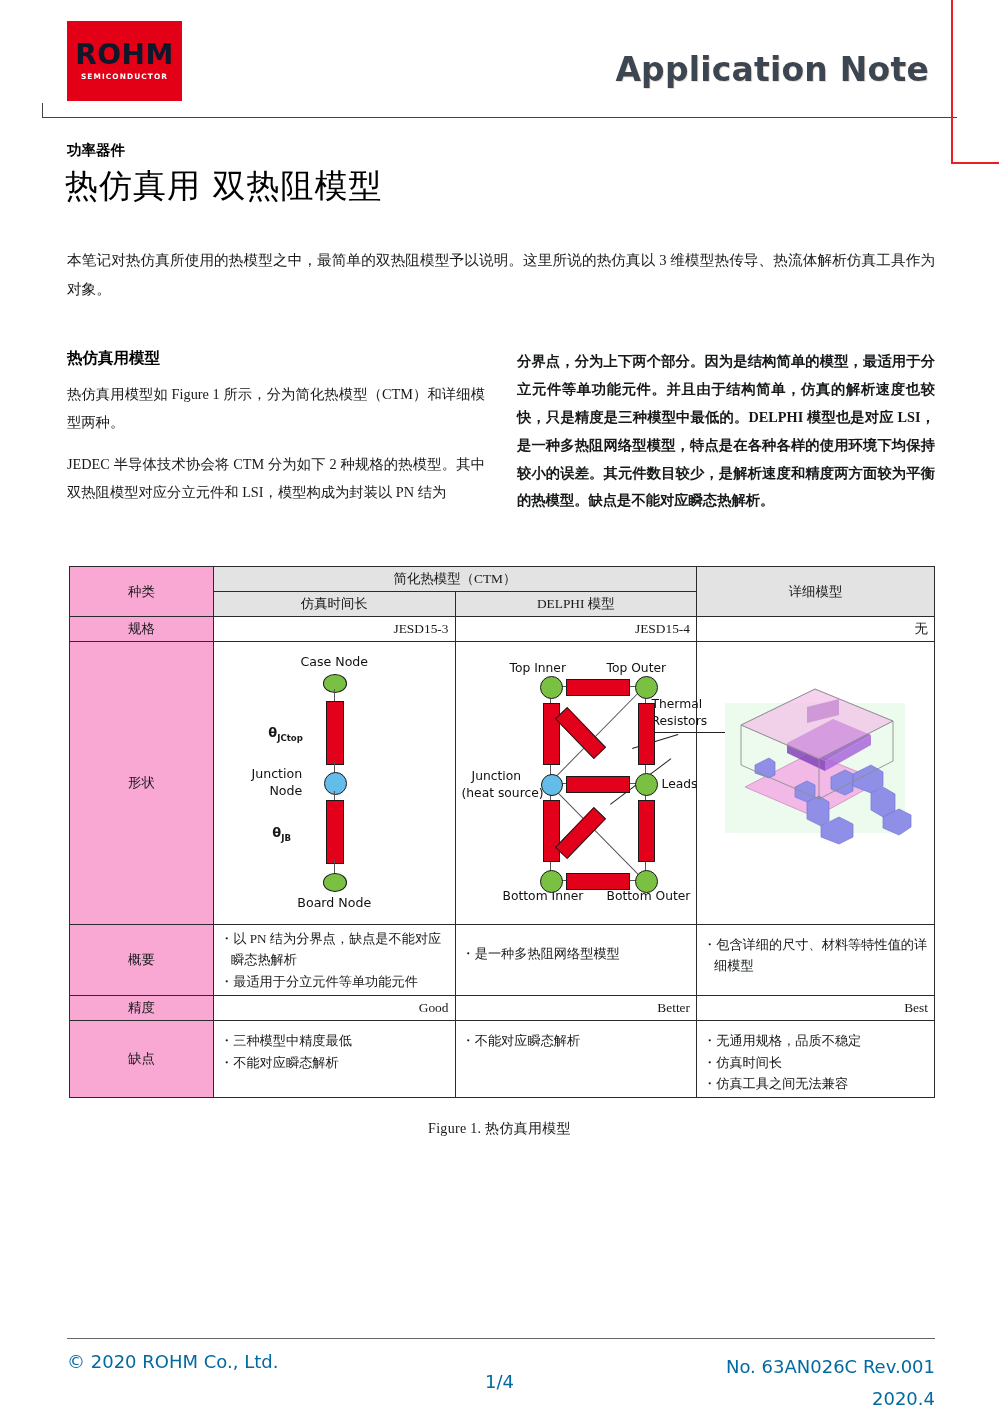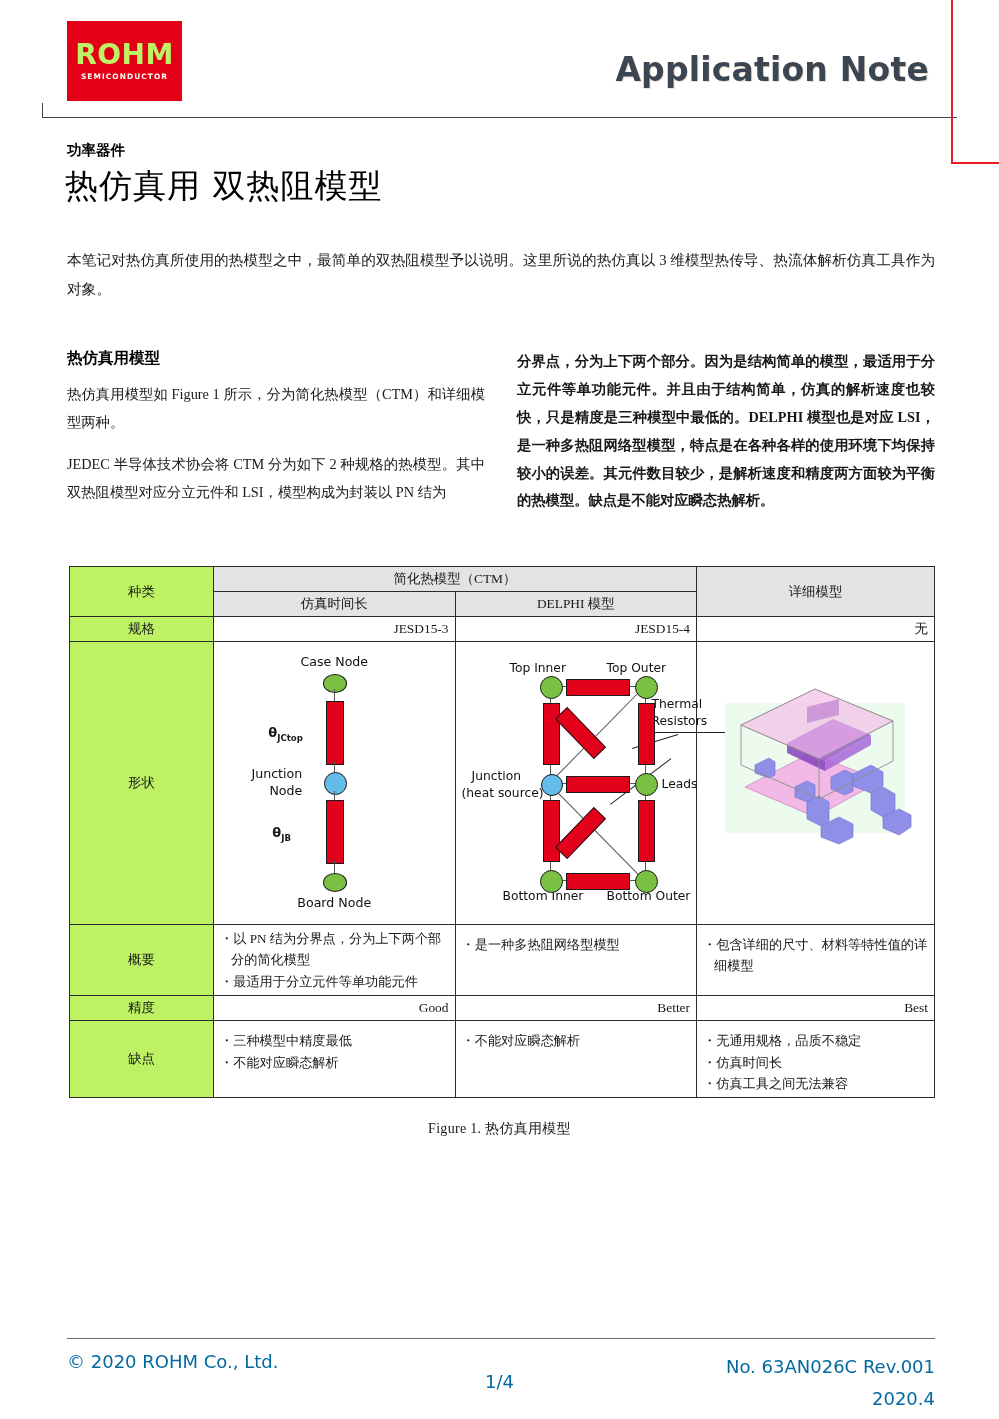--- a/index.html
+++ b/index.html
@@ -15,21 +15,21 @@
 
   
   .header{position:absolute;left:0;top:0;width:999px;height:170px;}
   .logo{
     position:absolute;left:67px;top:21px;width:115px;height:80px;
     background:#e30016;
     display:flex;flex-direction:column;align-items:center;justify-content:center;
   }
   .logo-main{
     font-family:"DejaVu Sans","Liberation Sans",sans-serif;
-    color:#bef264;font-weight:bold;font-size:28px;letter-spacing:0.5px;line-height:1;
+    color:#0f172a;font-weight:bold;font-size:28px;letter-spacing:0.5px;line-height:1;
   }
   .logo-sub{
     font-family:"DejaVu Sans","Liberation Sans",sans-serif;
     color:#fff;font-weight:bold;font-size:7.4px;letter-spacing:1.1px;
     margin-top:4px;line-height:1;
   }
   .app-note{
     position:absolute;right:70px;top:50px;
     font-family:"DejaVu Sans","Liberation Sans",sans-serif;
     font-weight:bold;font-size:33px;color:#3b4652;letter-spacing:0.2px;
@@ -88,21 +88,21 @@
   }
   .tbl td,.tbl th{
     border:1px solid #2b2b2b;
     font-size:13.4px;
     font-weight:normal;
     padding:3px 6px;
     vertical-align:middle;
     color:#16181a;
   }
   .tbl .rowhdr{
-    background:#bef264;
+    background:#f9a8d4;
     text-align:center;
     width:131px;
   }
   .tbl .chdr{background:#e3e3e3;text-align:center;}
   .c2{width:225px;}
   .c3{width:285px;}
   .c4{width:225px;}
   .ctr{text-align:right;}
   .bullets{font-size:13.2px;line-height:1.62;}
   .bullets div{padding-left:11px;text-indent:-11px;}
@@ -320,25 +320,25 @@
             </g>
           </svg>
         </div>
       </td>
     </tr>
 
     <tr>
       <td class="rowhdr">概要</td>
       <td>
         <div class="bullets">
-          <div>・以 PN 结为分界点，分为上下两个部分的简化模型</div>
+          <div>・以 PN 结为分界点，缺点是不能对应瞬态热解析</div>
           <div>・最适用于分立元件等单功能元件</div>
         </div>
       </td>
-      <td style="vertical-align:top;padding-top:9px;">
+      <td style="vertical-align:top;padding-top:18px;">
         <div class="bullets">
           <div>・是一种多热阻网络型模型</div>
         </div>
       </td>
       <td style="vertical-align:top;padding-top:9px;">
         <div class="bullets">
           <div>・包含详细的尺寸、材料等特性值的详细模型</div>
         </div>
       </td>
     </tr>

